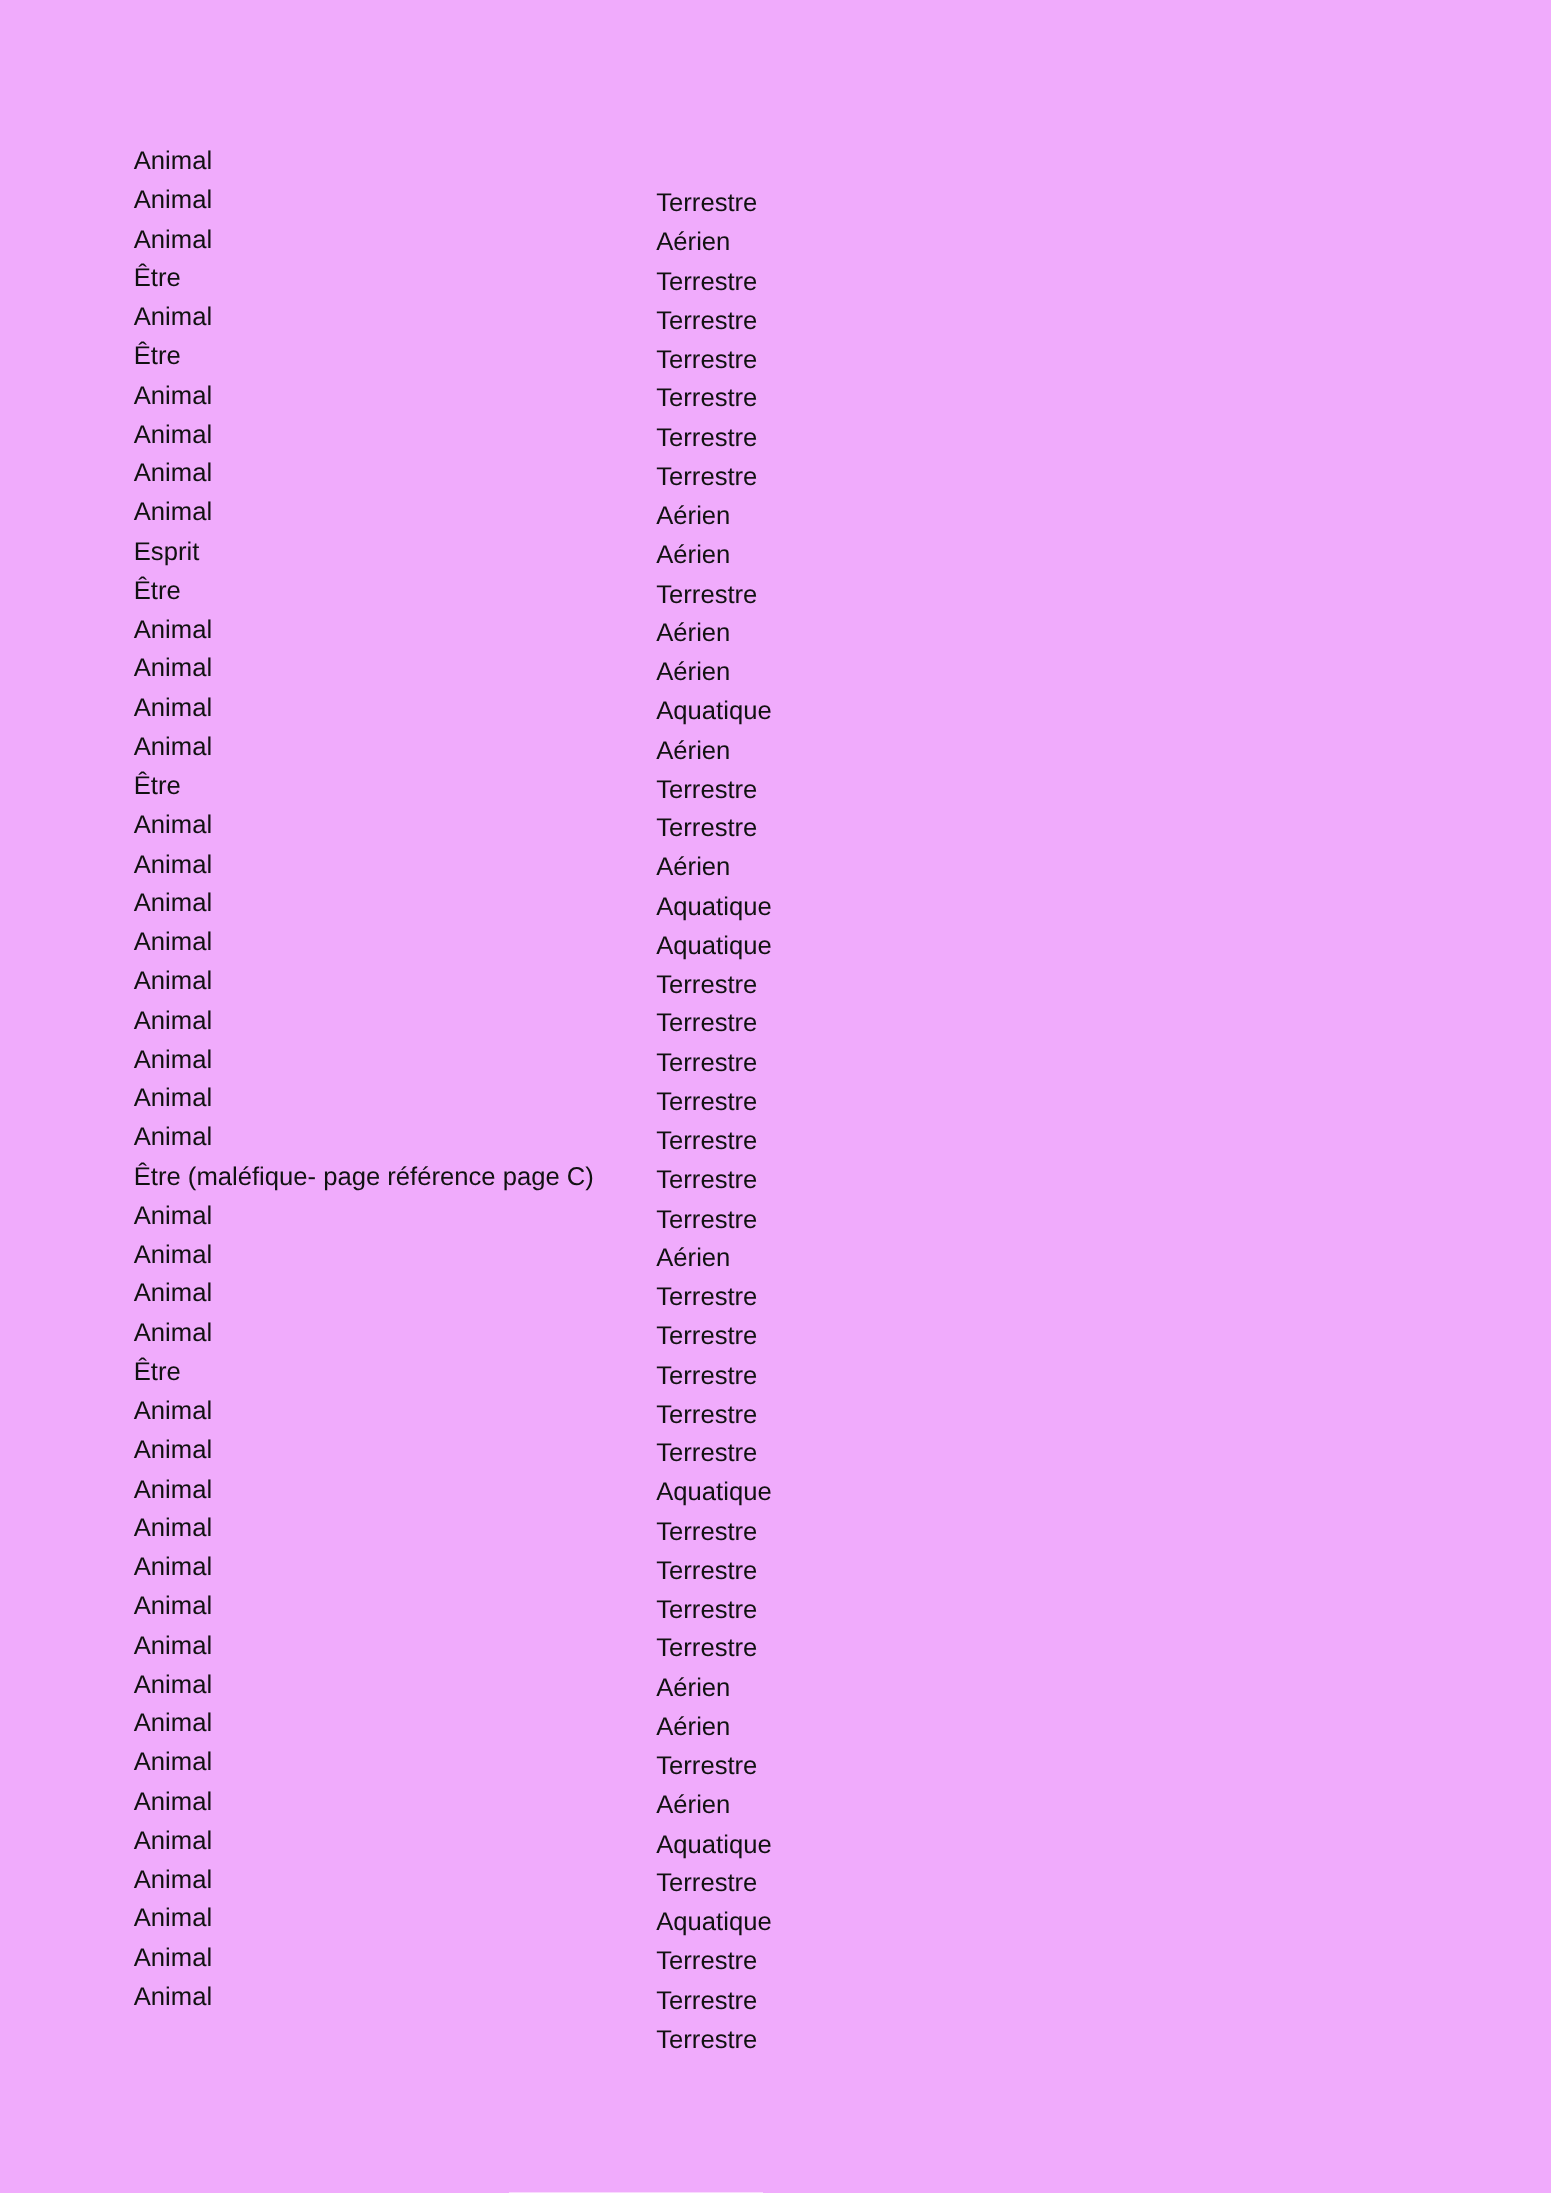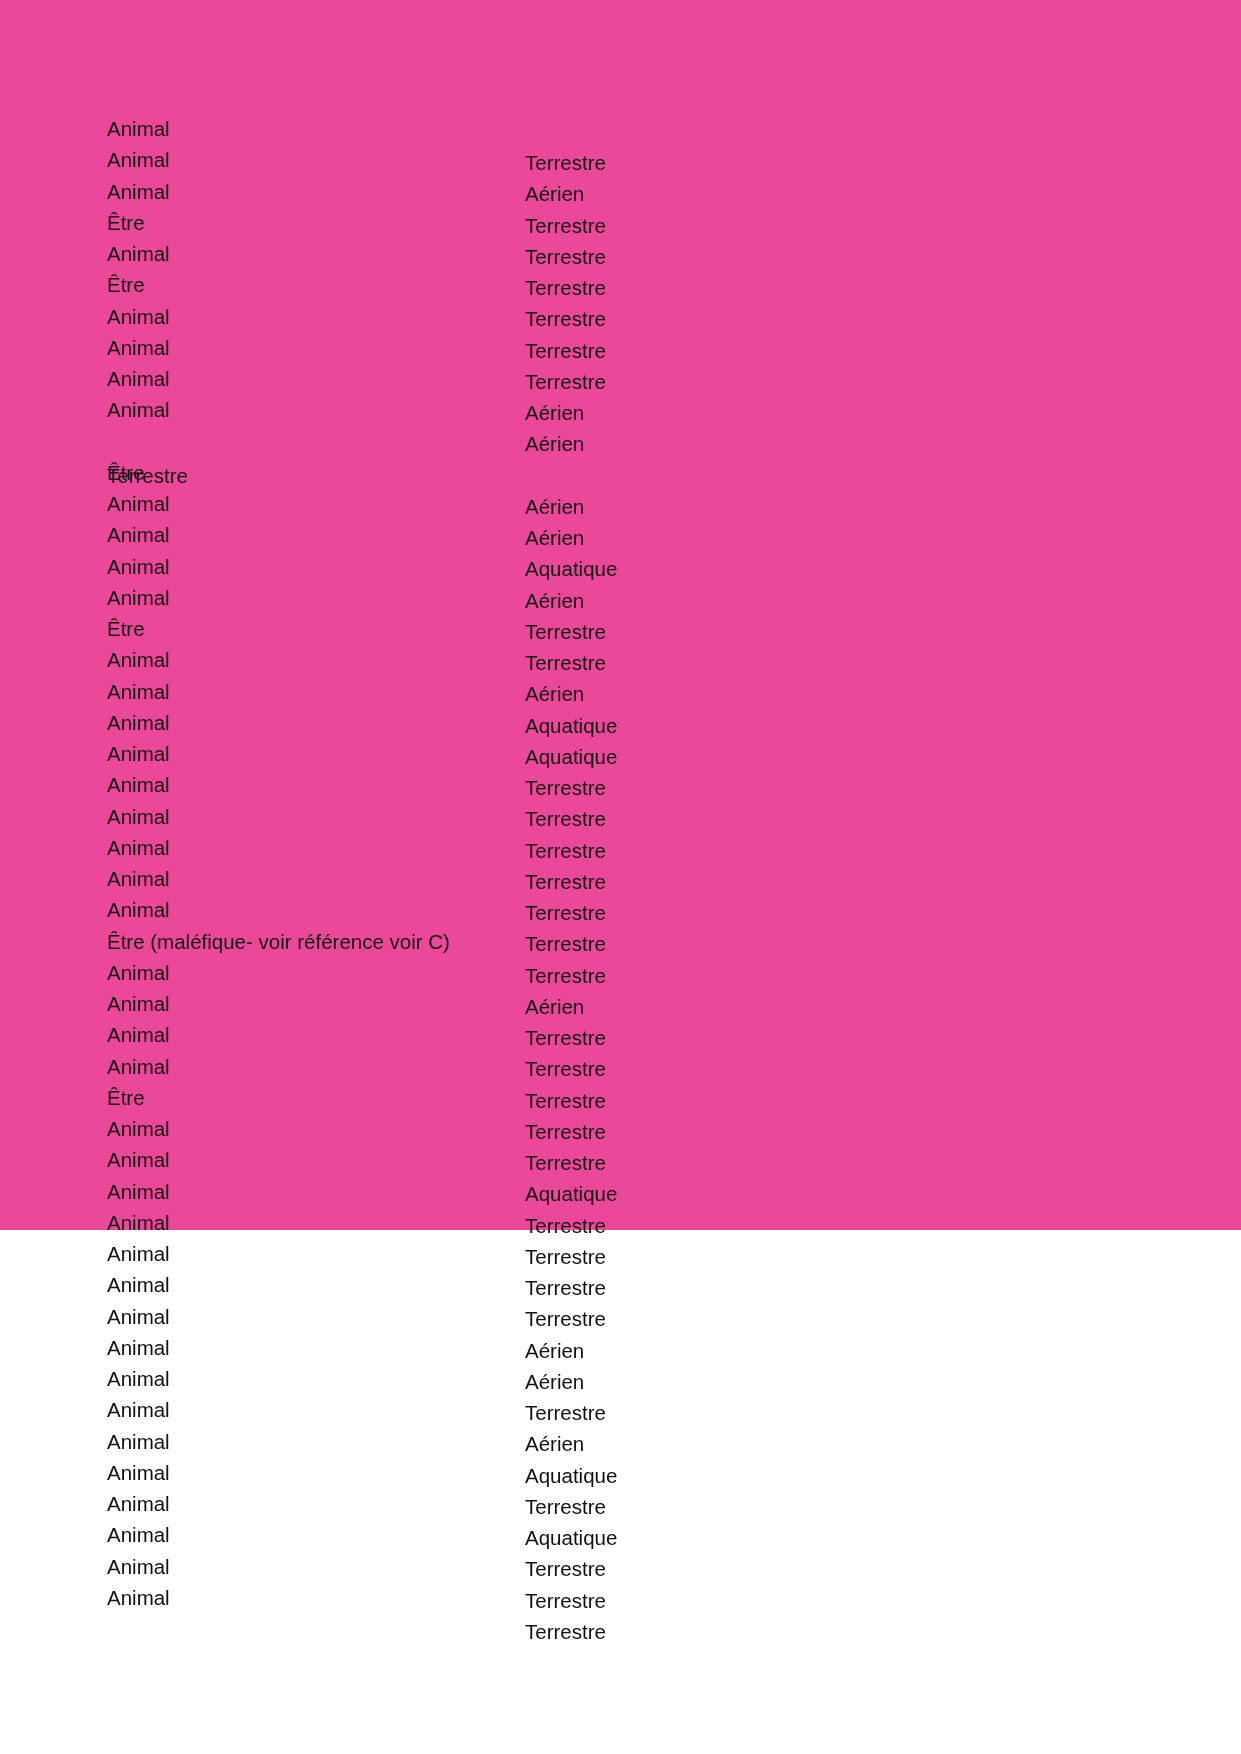--- a/index.html
+++ b/index.html
@@ -13,22 +13,22 @@
       position: relative;
       overflow: hidden;
       font-family: "Liberation Sans", "DejaVu Sans", sans-serif;
       color: #111111;
     }
     .page {
       position: absolute;
       left: 0;
       top: 0;
       width: 1241px;
-      height: 1230px;
-      background: #ec4899;
+      height: 1754px;
+      background: #f0abfc;
     }
     .sheet {
       position: absolute;
       left: 107px;
       top: 113px;
       width: 600px;
     }
     .row {
       display: flex;
       height: 31.25px;
@@ -84,84 +84,85 @@
       </div>
       <div class="row">
         <div class="cell-type">Animal</div>
         <div class="cell-habitat">Aérien</div>
       </div>
       <div class="row">
         <div class="cell-type">Animal</div>
         <div class="cell-habitat">Aérien</div>
       </div>
       <div class="row">
-        <div class="cell-habitat">Terrestre</div>
-      </div>
-      <div class="row">
-        <div class="cell-type">Être</div>
-        <div class="cell-habitat">Aérien</div>
-      </div>
-      <div class="row">
-        <div class="cell-type">Animal</div>
-        <div class="cell-habitat">Aérien</div>
-      </div>
-      <div class="row">
-        <div class="cell-type">Animal</div>
-        <div class="cell-habitat">Aquatique</div>
-      </div>
-      <div class="row">
-        <div class="cell-type">Animal</div>
-        <div class="cell-habitat">Aérien</div>
-      </div>
-      <div class="row">
-        <div class="cell-type">Animal</div>
-        <div class="cell-habitat">Terrestre</div>
-      </div>
-      <div class="row">
-        <div class="cell-type">Être</div>
-        <div class="cell-habitat">Terrestre</div>
-      </div>
-      <div class="row">
-        <div class="cell-type">Animal</div>
-        <div class="cell-habitat">Aérien</div>
-      </div>
-      <div class="row">
-        <div class="cell-type">Animal</div>
-        <div class="cell-habitat">Aquatique</div>
-      </div>
-      <div class="row">
-        <div class="cell-type">Animal</div>
-        <div class="cell-habitat">Aquatique</div>
-      </div>
-      <div class="row">
-        <div class="cell-type">Animal</div>
-        <div class="cell-habitat">Terrestre</div>
-      </div>
-      <div class="row">
-        <div class="cell-type">Animal</div>
-        <div class="cell-habitat">Terrestre</div>
-      </div>
-      <div class="row">
-        <div class="cell-type">Animal</div>
-        <div class="cell-habitat">Terrestre</div>
-      </div>
-      <div class="row">
-        <div class="cell-type">Animal</div>
-        <div class="cell-habitat">Terrestre</div>
-      </div>
-      <div class="row">
-        <div class="cell-type">Animal</div>
-        <div class="cell-habitat">Terrestre</div>
-      </div>
-      <div class="row">
-        <div class="cell-type">Animal</div>
-        <div class="cell-habitat">Terrestre</div>
-      </div>
-      <div class="row">
-        <div class="cell-type">Être (maléfique- voir référence voir C)</div>
+        <div class="cell-type">Esprit</div>
+        <div class="cell-habitat">Terrestre</div>
+      </div>
+      <div class="row">
+        <div class="cell-type">Être</div>
+        <div class="cell-habitat">Aérien</div>
+      </div>
+      <div class="row">
+        <div class="cell-type">Animal</div>
+        <div class="cell-habitat">Aérien</div>
+      </div>
+      <div class="row">
+        <div class="cell-type">Animal</div>
+        <div class="cell-habitat">Aquatique</div>
+      </div>
+      <div class="row">
+        <div class="cell-type">Animal</div>
+        <div class="cell-habitat">Aérien</div>
+      </div>
+      <div class="row">
+        <div class="cell-type">Animal</div>
+        <div class="cell-habitat">Terrestre</div>
+      </div>
+      <div class="row">
+        <div class="cell-type">Être</div>
+        <div class="cell-habitat">Terrestre</div>
+      </div>
+      <div class="row">
+        <div class="cell-type">Animal</div>
+        <div class="cell-habitat">Aérien</div>
+      </div>
+      <div class="row">
+        <div class="cell-type">Animal</div>
+        <div class="cell-habitat">Aquatique</div>
+      </div>
+      <div class="row">
+        <div class="cell-type">Animal</div>
+        <div class="cell-habitat">Aquatique</div>
+      </div>
+      <div class="row">
+        <div class="cell-type">Animal</div>
+        <div class="cell-habitat">Terrestre</div>
+      </div>
+      <div class="row">
+        <div class="cell-type">Animal</div>
+        <div class="cell-habitat">Terrestre</div>
+      </div>
+      <div class="row">
+        <div class="cell-type">Animal</div>
+        <div class="cell-habitat">Terrestre</div>
+      </div>
+      <div class="row">
+        <div class="cell-type">Animal</div>
+        <div class="cell-habitat">Terrestre</div>
+      </div>
+      <div class="row">
+        <div class="cell-type">Animal</div>
+        <div class="cell-habitat">Terrestre</div>
+      </div>
+      <div class="row">
+        <div class="cell-type">Animal</div>
+        <div class="cell-habitat">Terrestre</div>
+      </div>
+      <div class="row">
+        <div class="cell-type">Être (maléfique- page référence page C)</div>
         <div class="cell-habitat">Terrestre</div>
       </div>
       <div class="row">
         <div class="cell-type">Animal</div>
         <div class="cell-habitat">Aérien</div>
       </div>
       <div class="row">
         <div class="cell-type">Animal</div>
         <div class="cell-habitat">Terrestre</div>
       </div>

